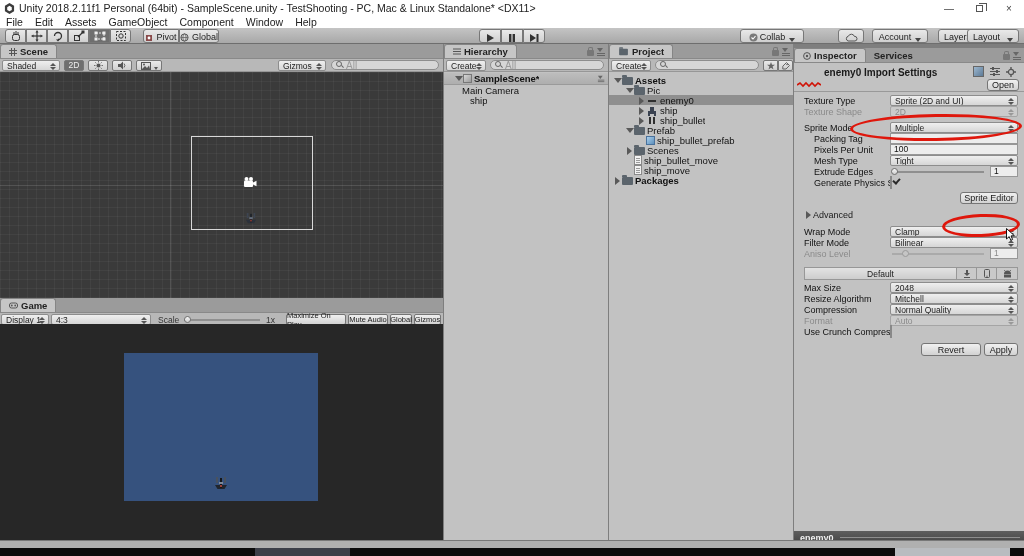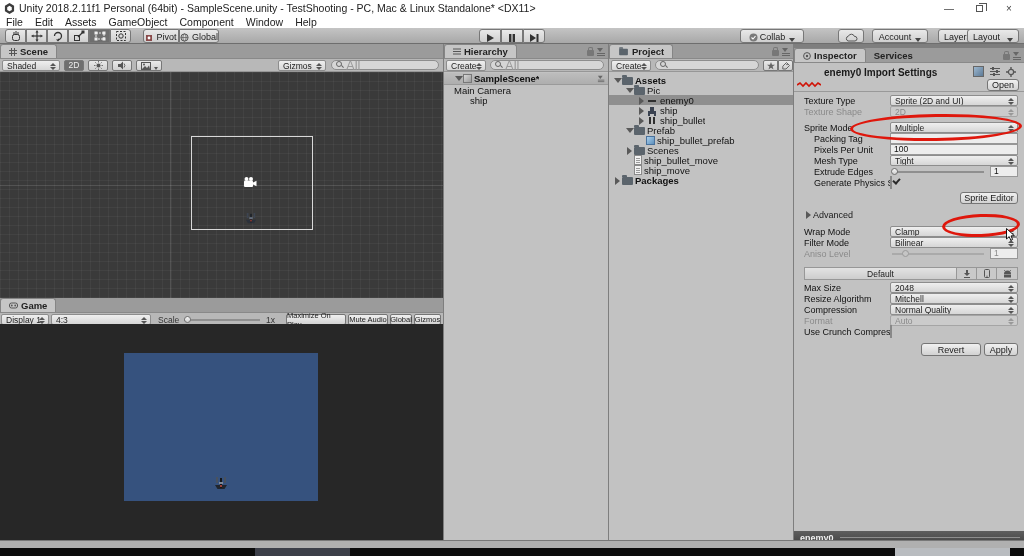--- a/index.html
+++ b/index.html
@@ -42,21 +42,21 @@
   .dd { position:absolute; height:11px; background:linear-gradient(#efefef,#d6d6d6); border:1px solid #8d8d8d; border-radius:2px; font-size:8.5px; color:#222; line-height:9px; padding:1px 12px 0 4px; white-space:nowrap; overflow:hidden; }
   .dd .ud { position:absolute; right:3px; top:2px; width:6px; height:7px; }
   .dd .ud::before { content:""; position:absolute; left:0; top:0; border-left:3px solid transparent; border-right:3px solid transparent; border-bottom:3px solid #555; }
   .dd .ud::after { content:""; position:absolute; left:0; bottom:0; border-left:3px solid transparent; border-right:3px solid transparent; border-top:3px solid #555; }
   .dd.dis { background:#cbcbcb; color:#8b8b8b; border-color:#a5a5a5; }
   .dd.dis .ud::before { border-bottom-color:#999; } .dd.dis .ud::after { border-top-color:#999; }
   .pill { position:absolute; height:10px; top:1px; background:#d6d6d6; border:1px solid #8d8d8d; border-radius:6px; display:flex; align-items:center; padding:0 4px; }
   .mag { width:8px; height:8px; position:relative; flex:none; }
   .mag::before { content:""; position:absolute; left:0; top:0; width:4px; height:4px; border:1px solid #666; border-radius:50%; }
   .mag::after { content:""; position:absolute; left:5px; top:5px; width:3px; height:1px; background:#666; transform:rotate(45deg); }
-  .hint { color:#9a9a9a; font-size:13px; margin-left:2px; }
+  .hint { color:#9a9a9a; font-size:10px; margin-left:2px; }
   .fold { width:9px; flex:none; position:relative; height:9px; }
   .fold.down::before { content:""; position:absolute; left:1px; top:2px; border-left:4px solid transparent; border-right:4px solid transparent; border-top:5px solid #595959; }
   .fold.right::before { content:""; position:absolute; left:2px; top:1px; border-top:4px solid transparent; border-bottom:4px solid transparent; border-left:5px solid #595959; }
   .btn { background:linear-gradient(#f0f0f0,#d2d2d2); border:1px solid #757575; border-radius:3px; font-size:9px; color:#1a1a1a; display:flex; align-items:center; justify-content:center; }
   .check { width:10px; height:10px; background:#efefef; border:1px solid #888; position:relative; }
   .check.on::after { content:""; position:absolute; left:2px; top:1px; width:5px; height:3px; border-left:2px solid #2a2a2a; border-bottom:2px solid #2a2a2a; transform:rotate(-48deg); }
   .tf { height:11px; background:#ededed; border:1px solid #979797; font-size:8.5px; padding:0 3px; line-height:9px; color:#111; }
   .slider { position:relative; flex:1; height:11px; margin-right:4px; }
   .slider .track { position:absolute; left:2px; right:2px; top:5px; height:2px; background:#8f8f8f; }
   .slider .thumb { position:absolute; top:2px; width:7px; height:7px; border-radius:50%; background:linear-gradient(#f5f5f5,#cfcfcf); border:1px solid #6f6f6f; }
@@ -390,21 +390,21 @@
         <span class="hint">All</span>
       </div>
   </div>
   <div style="padding-top:1px;">
     <div class="trow" style="background:linear-gradient(#bdbdbd,#aeaeae);border-bottom:1px solid #9a9a9a;height:12px;">
       <span class="fold down" style="margin-left:1px;"></span>
       <span class="icn i-cube gray"></span>
       <span class="lbl bold">SampleScene*</span>
       <span class="pmenu" style="margin-left:auto;margin-right:2px;transform:scale(0.8);"></span>
     </div>
-    <div class="trow" style="padding-left:8px;">
+    <div class="trow" style="padding-left:16px;">
         <span class="lbl">Main Camera</span>
       </div>
     <div class="trow" style="padding-left:24px;">
         <span class="lbl">ship</span>
       </div>
   </div>
 </div>
 
 <div class="panel" id="project-panel" style="left:609px;top:44px;width:184px;height:496px;">
   <div class="tabstrip">

